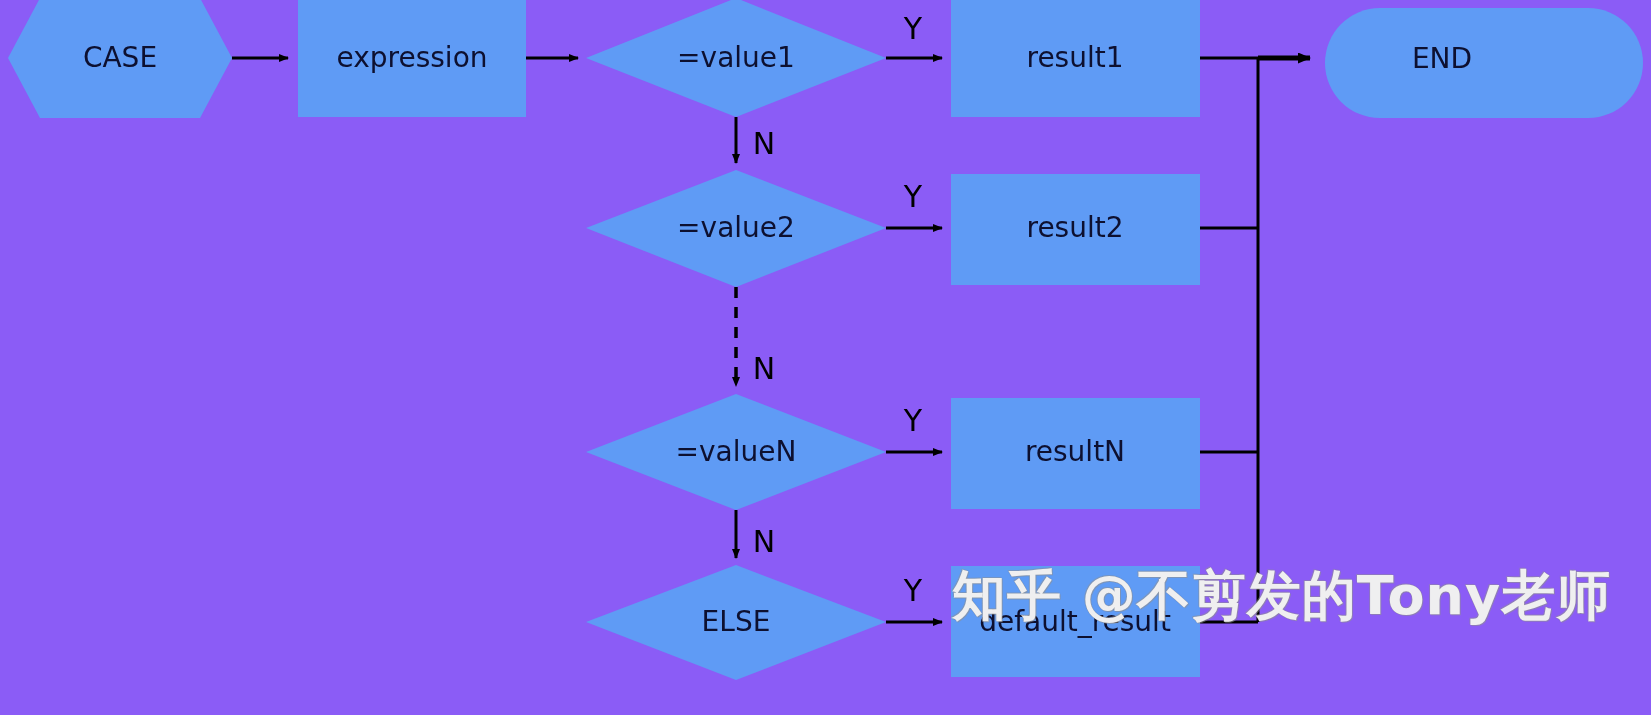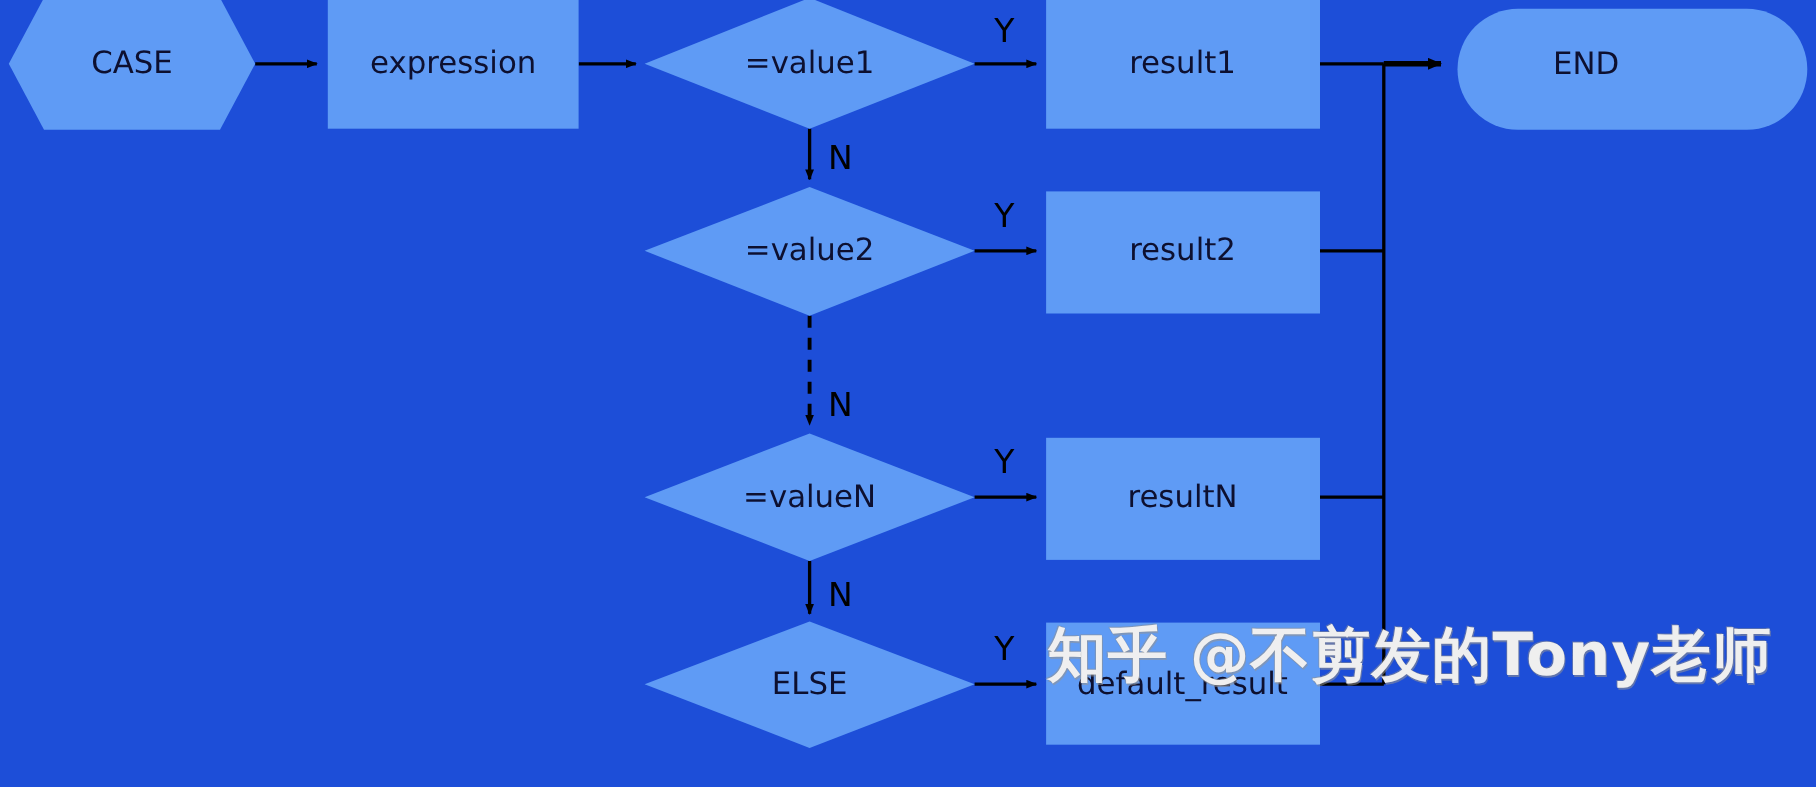--- a/index.html
+++ b/index.html
@@ -7,21 +7,21 @@
     padding: 0;
     background: #ffffff;
   }
   body {
     font-family: "DejaVu Sans", sans-serif;
   }
   #canvas {
     position: relative;
     width: 1651px;
     height: 715px;
-    background: #1d4ed8;
+    background: #8b5cf6;
     overflow: hidden;
   }
   #flow-svg {
     position: absolute;
     left: 0;
     top: 0;
     width: 1651px;
     height: 715px;
   }
   .node-label {

